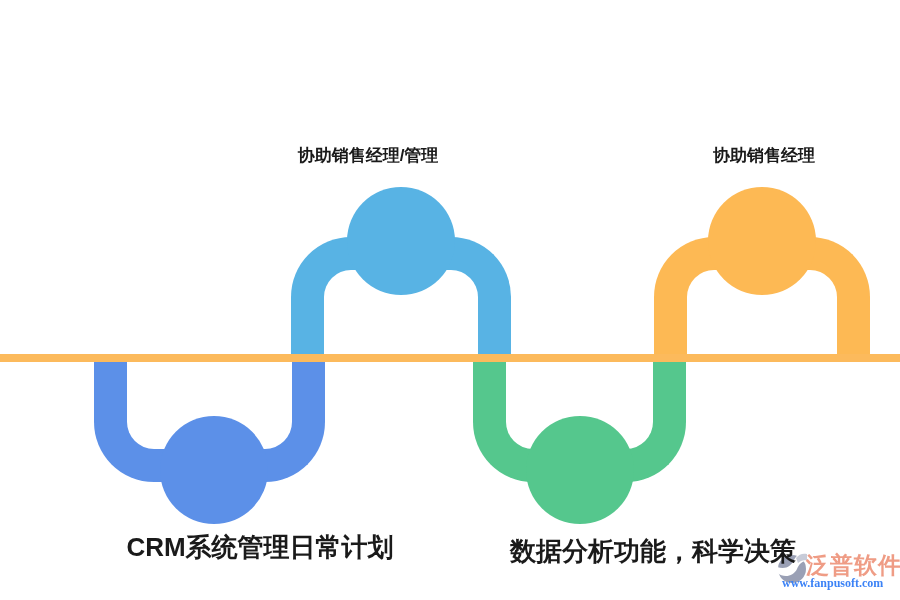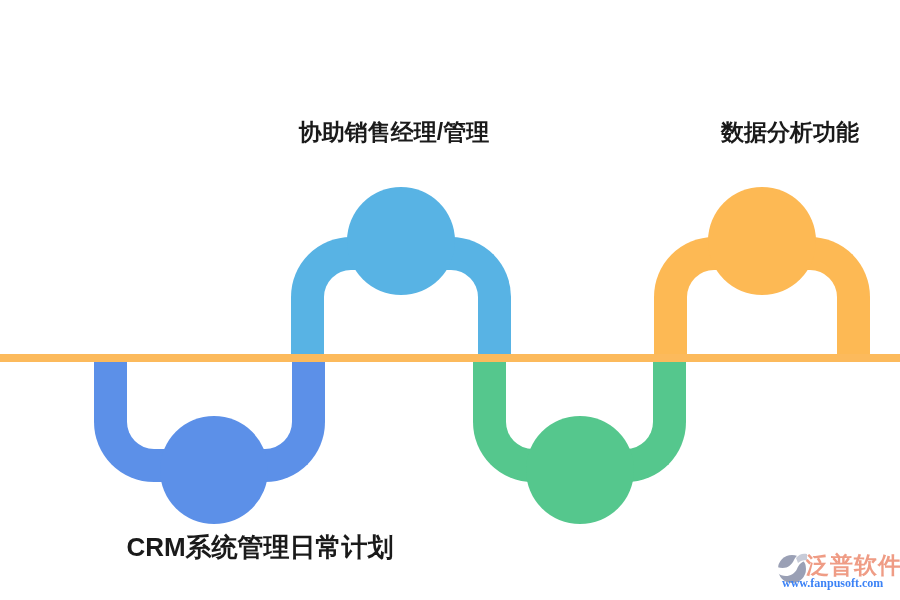--- a/index.html
+++ b/index.html
@@ -44,21 +44,21 @@
 
   
   .step-label {
     position: absolute;
     transform: translateX(-50%);
     white-space: nowrap;
     font-weight: bold;
     color: #1a1a1a;
     z-index: 4;
   }
-  .step-label.top { font-size: 23px; top: 117px; margin-left: 26px; }
+  .step-label.top { font-size: 17px; top: 144px; }
   .step-label.bottom { font-size: 26px; }
   .step-label.l0 { left: 244px; top: 530px; margin-left: 16px; }
   .step-label.l1 { left: 368px; }
   .step-label.l2 { left: 653px; top: 534px; }
   .step-label.l3 { left: 764px; }
 
   
   .watermark { position: absolute; z-index: 3; }
   .wm-logo { position: absolute; left: 777px; top: 552px; width: 30px; height: 32px; }
   .wm-brand {
@@ -85,21 +85,22 @@
 
   <div class="timeline"></div>
 
   <div class="node s0"></div>
   <div class="node s1"></div>
   <div class="node s2"></div>
   <div class="node s3"></div>
 
   <div class="step-label bottom l0">CRM系统管理日常计划</div>
   <div class="step-label top l1">协助销售经理/管理</div>
-  <div class="step-label top l3">数据分析功能</div>
+  <div class="step-label bottom l2">数据分析功能，科学决策</div>
+  <div class="step-label top l3">协助销售经理</div>
 
   <div class="watermark">
     <svg class="wm-logo" viewBox="0 0 30 32" xmlns="http://www.w3.org/2000/svg">
       <circle cx="15" cy="17" r="14" fill="#9AA0B5"></circle>
       <path d="M0 15 C9 18 14 14 17 8 C20 2 25 0 30 1 L30 9 C25 9 22 12 20 17 C16 25 7 26 0 21 Z" fill="#ffffff"></path>
       <path d="M19 6 C22 2 26 1 30 2 L30 8 C26 8 23 9 21 11 Z" fill="#C7CBD8"></path>
     </svg>
     <div class="wm-brand">泛普软件</div>
     <div class="wm-url">www.fanpusoft.com</div>
   </div>

